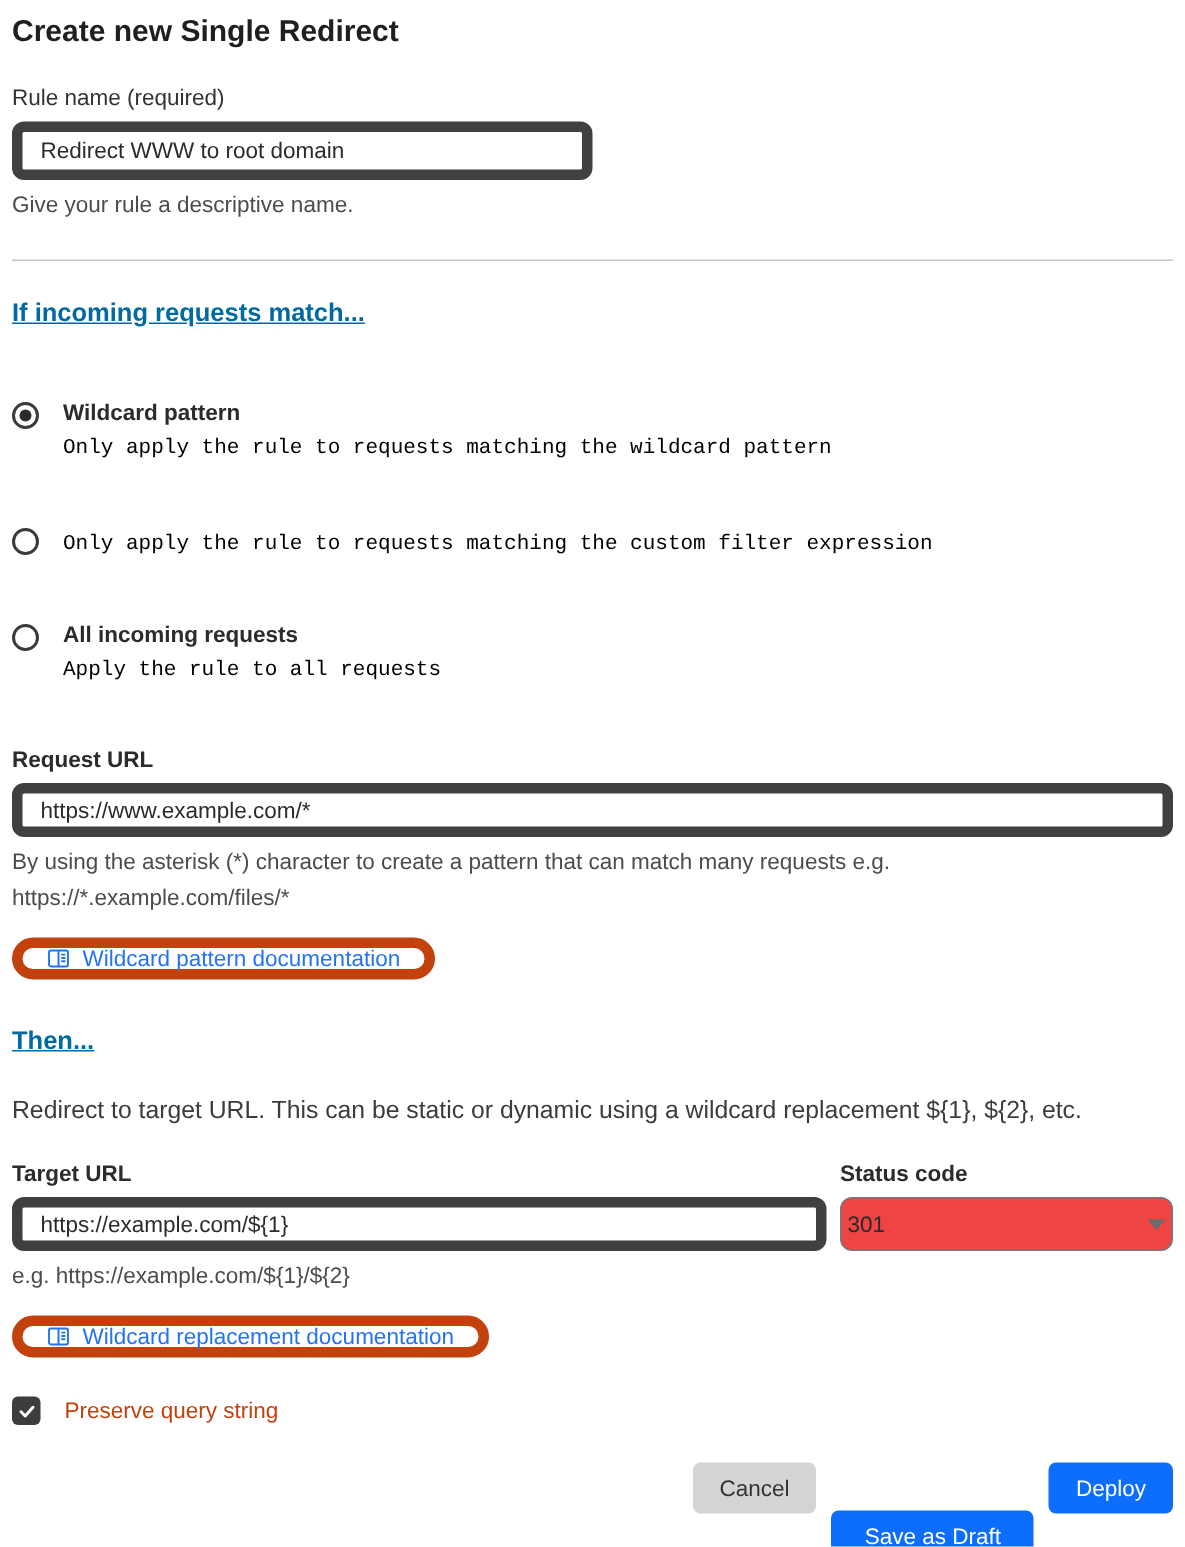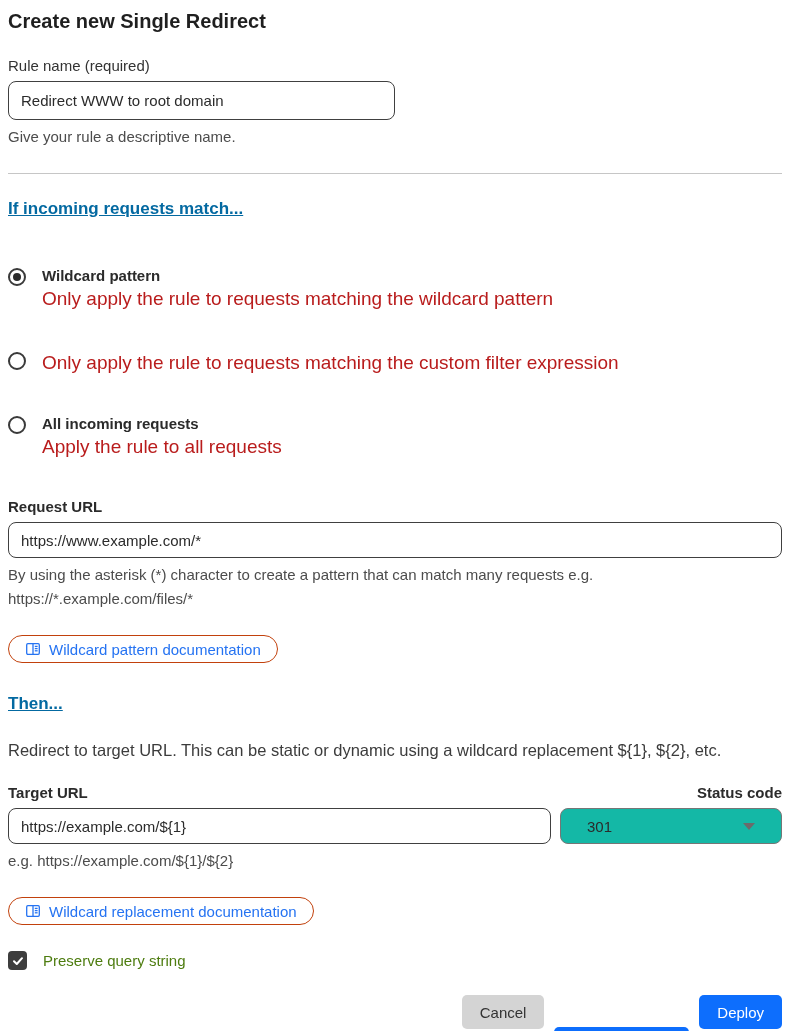--- a/index.html
+++ b/index.html
@@ -16,21 +16,21 @@
     margin-top: 2px;
   }
 
   .field-label {
     display: block; font-size: 15px; line-height: 20px; color: #333333;
     margin-top: 22px;
   }
   .field-label.semibold { font-weight: 700; color: #2b2b2b; }
 
   .text-input {
-    display: block; height: 39px; border: 1px solid #404040; border-radius: 8px;
+    display: block; height: 39px; border: 7px solid #404040; border-radius: 8px;
     padding: 0 12px; font-size: 15px; color: #2b2b2b; background: #fff;
     font-family: "Liberation Sans", sans-serif; outline: none; margin-top: 5px;
   }
   .text-input.narrow { width: 387px; }
   .text-input.full { width: 774px; height: 36px; }
 
   .helper-text { font-size: 15px; line-height: 24px; color: #4c4c4c; margin-top: 5px; }
   .helper-wide { max-width: 740px; }
 
   .divider { border: none; border-top: 1px solid #c6c6c6; margin-top: 24px; }
@@ -47,56 +47,56 @@
   .radio-circle {
     flex: 0 0 auto; width: 18px; height: 18px; border: 2px solid #3a3a3a;
     border-radius: 50%; margin-top: 2px; position: relative; background: #fff;
   }
   .radio-circle.selected::after {
     content: ""; position: absolute; left: 3px; top: 3px; width: 8px; height: 8px;
     border-radius: 50%; background: #2b2b2b;
   }
   .radio-text { margin-left: 16px; }
   .radio-label { font-size: 15px; line-height: 20px; font-weight: 700; color: #2b2b2b; }
-  .radio-desc { font-size: 19px; line-height: 20px; color: #b91c1c; margin-top: 3px; }
+  .radio-desc { font-size: 14px; line-height: 20px; color: #000000; margin-top: 3px; font-family: Liberation Mono, monospace; }
 
   .doc-pill {
     display: inline-flex; align-items: center; gap: 8px;
-    margin-top: 24px; padding: 0 16px; height: 28px;
-    border: 1px solid #c2410c; border-radius: 16px; background: #ffffff;
+    margin-top: 14px; padding: 0 16px; height: 28px;
+    border: 7px solid #c2410c; border-radius: 16px; background: #ffffff;
     color: #2573f2; font-size: 15px; font-family: "Liberation Sans", sans-serif;
     cursor: pointer;
   }
   .doc-pill svg { display: block; }
 
   .then-para { font-size: 16.5px; line-height: 22px; color: #3c3c3c; margin-top: 24px; }
 
   .target-row { display: flex; margin-top: 22px; }
   .target-col { width: 543px; margin-right: 9px; }
-  .status-col { width: 222px; text-align: right; }
+  .status-col { width: 222px; }
   .target-row .field-label { margin-top: 0; }
   .target-col .text-input { width: 543px; height: 36px; }
 
   .select-box {
     margin-top: 5px; height: 36px; width: 222px;
-    border: 1px solid #767676; border-radius: 8px; background: #14b8a6;
+    border: 1px solid #767676; border-radius: 8px; background: #ef4444;
     display: flex; align-items: center; justify-content: space-between;
-    padding: 0 26px; font-size: 15px; color: #2b2b2b; cursor: pointer;
+    padding: 0 4px; font-size: 15px; color: #2b2b2b; cursor: pointer;
   }
   .select-caret {
     width: 0; height: 0; border-left: 6px solid transparent;
     border-right: 6px solid transparent; border-top: 7px solid #6b6b6b;
   }
 
   .checkbox-row { display: flex; align-items: center; margin-top: 26px; cursor: pointer; }
   .checkbox-box {
     width: 19px; height: 19px; border-radius: 4px; background: #3d3d3d;
     display: flex; align-items: center; justify-content: center; flex: 0 0 auto;
   }
-  .checkbox-label { font-size: 15px; color: #4d7c0f; margin-left: 16px; }
+  .checkbox-label { font-size: 15px; color: #c2410c; margin-left: 16px; }
 
   .actions { display: flex; justify-content: flex-end; gap: 10px; margin-top: 25px; }
   .btn {
     height: 34px; border: none; border-radius: 5px; font-size: 15px;
     font-family: "Liberation Sans", sans-serif; cursor: pointer; padding: 0 18px;
   }
   .btn-cancel { background: #d4d4d4; color: #333333; }
   .btn-primary { background: #0d6efd; color: #ffffff; }
   .btn-draft { padding: 0 22px; margin-top: 32px; }
 </style>

